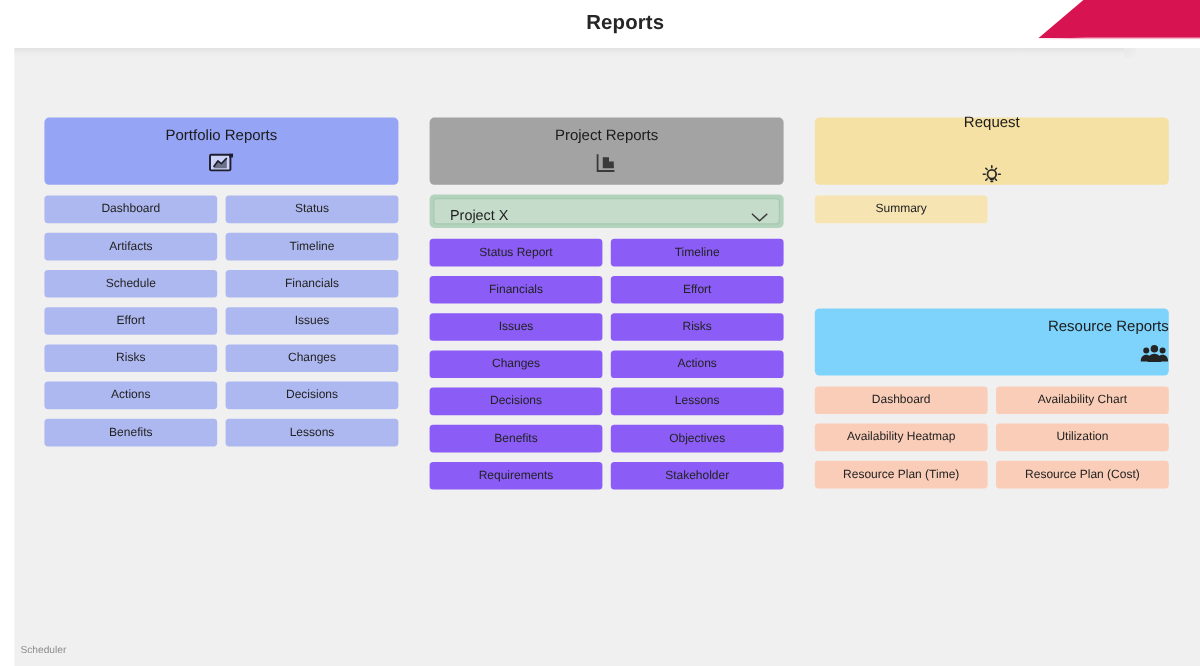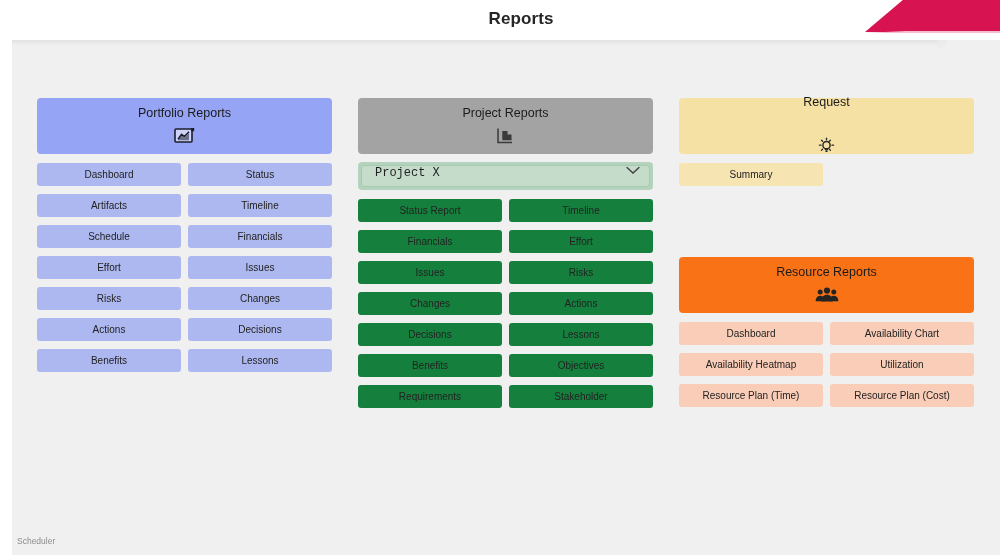--- a/index.html
+++ b/index.html
@@ -78,46 +78,45 @@
     font-family: "Liberation Sans", sans-serif;
     white-space: nowrap;
   }
 
   
   .pf .panel-header { background: #95a4f4; }
   .pf .rpt-btn      { background: #aeb8f0; }
 
   
   .pj .panel-header { background: #a3a3a3; }
-  .pj .rpt-btn      { background: #15803d; }
+  .pj .rpt-btn      { background: #8b5cf6; }
 
   
   .rq .panel-header { background: #f5e1a4; gap: 21px; }
   .rq .rpt-btn      { background: #f6e5b2; }
 
   
-  .rs .panel-header { background: #f97316; }
+  .rs .panel-header { background: #7dd3fc; align-items: flex-end; }
   .rs .rpt-btn      { background: #f9cdb7; }
 
   
   .select-wrap {
     margin-top: 8px;
     height: 28px; border-radius: 4px;
     background: #b3d3bc;
     padding: 3px;
   }
   .select-inner {
     width: 100%; height: 100%;
     background: #c5dccb;
     border: 1px solid #a6c9b0;
     border-radius: 3px;
-    display: flex; align-items: flex-start;
+    display: flex; align-items: flex-end;
     padding: 0 9px 0 13px;
     cursor: pointer;
-    font-family: Liberation Mono, monospace;
   }
   .select-value { flex: 1; font-size: 12px; color: #1f1f1f; }
   .chev { width: 14px; height: 9px; position: relative; }
   .chev svg { display: block; }
 
   
   .footer-label {
     position: absolute; left: 17px; bottom: 9px;
     font-size: 8.5px; color: #8c8c8c;
   }

